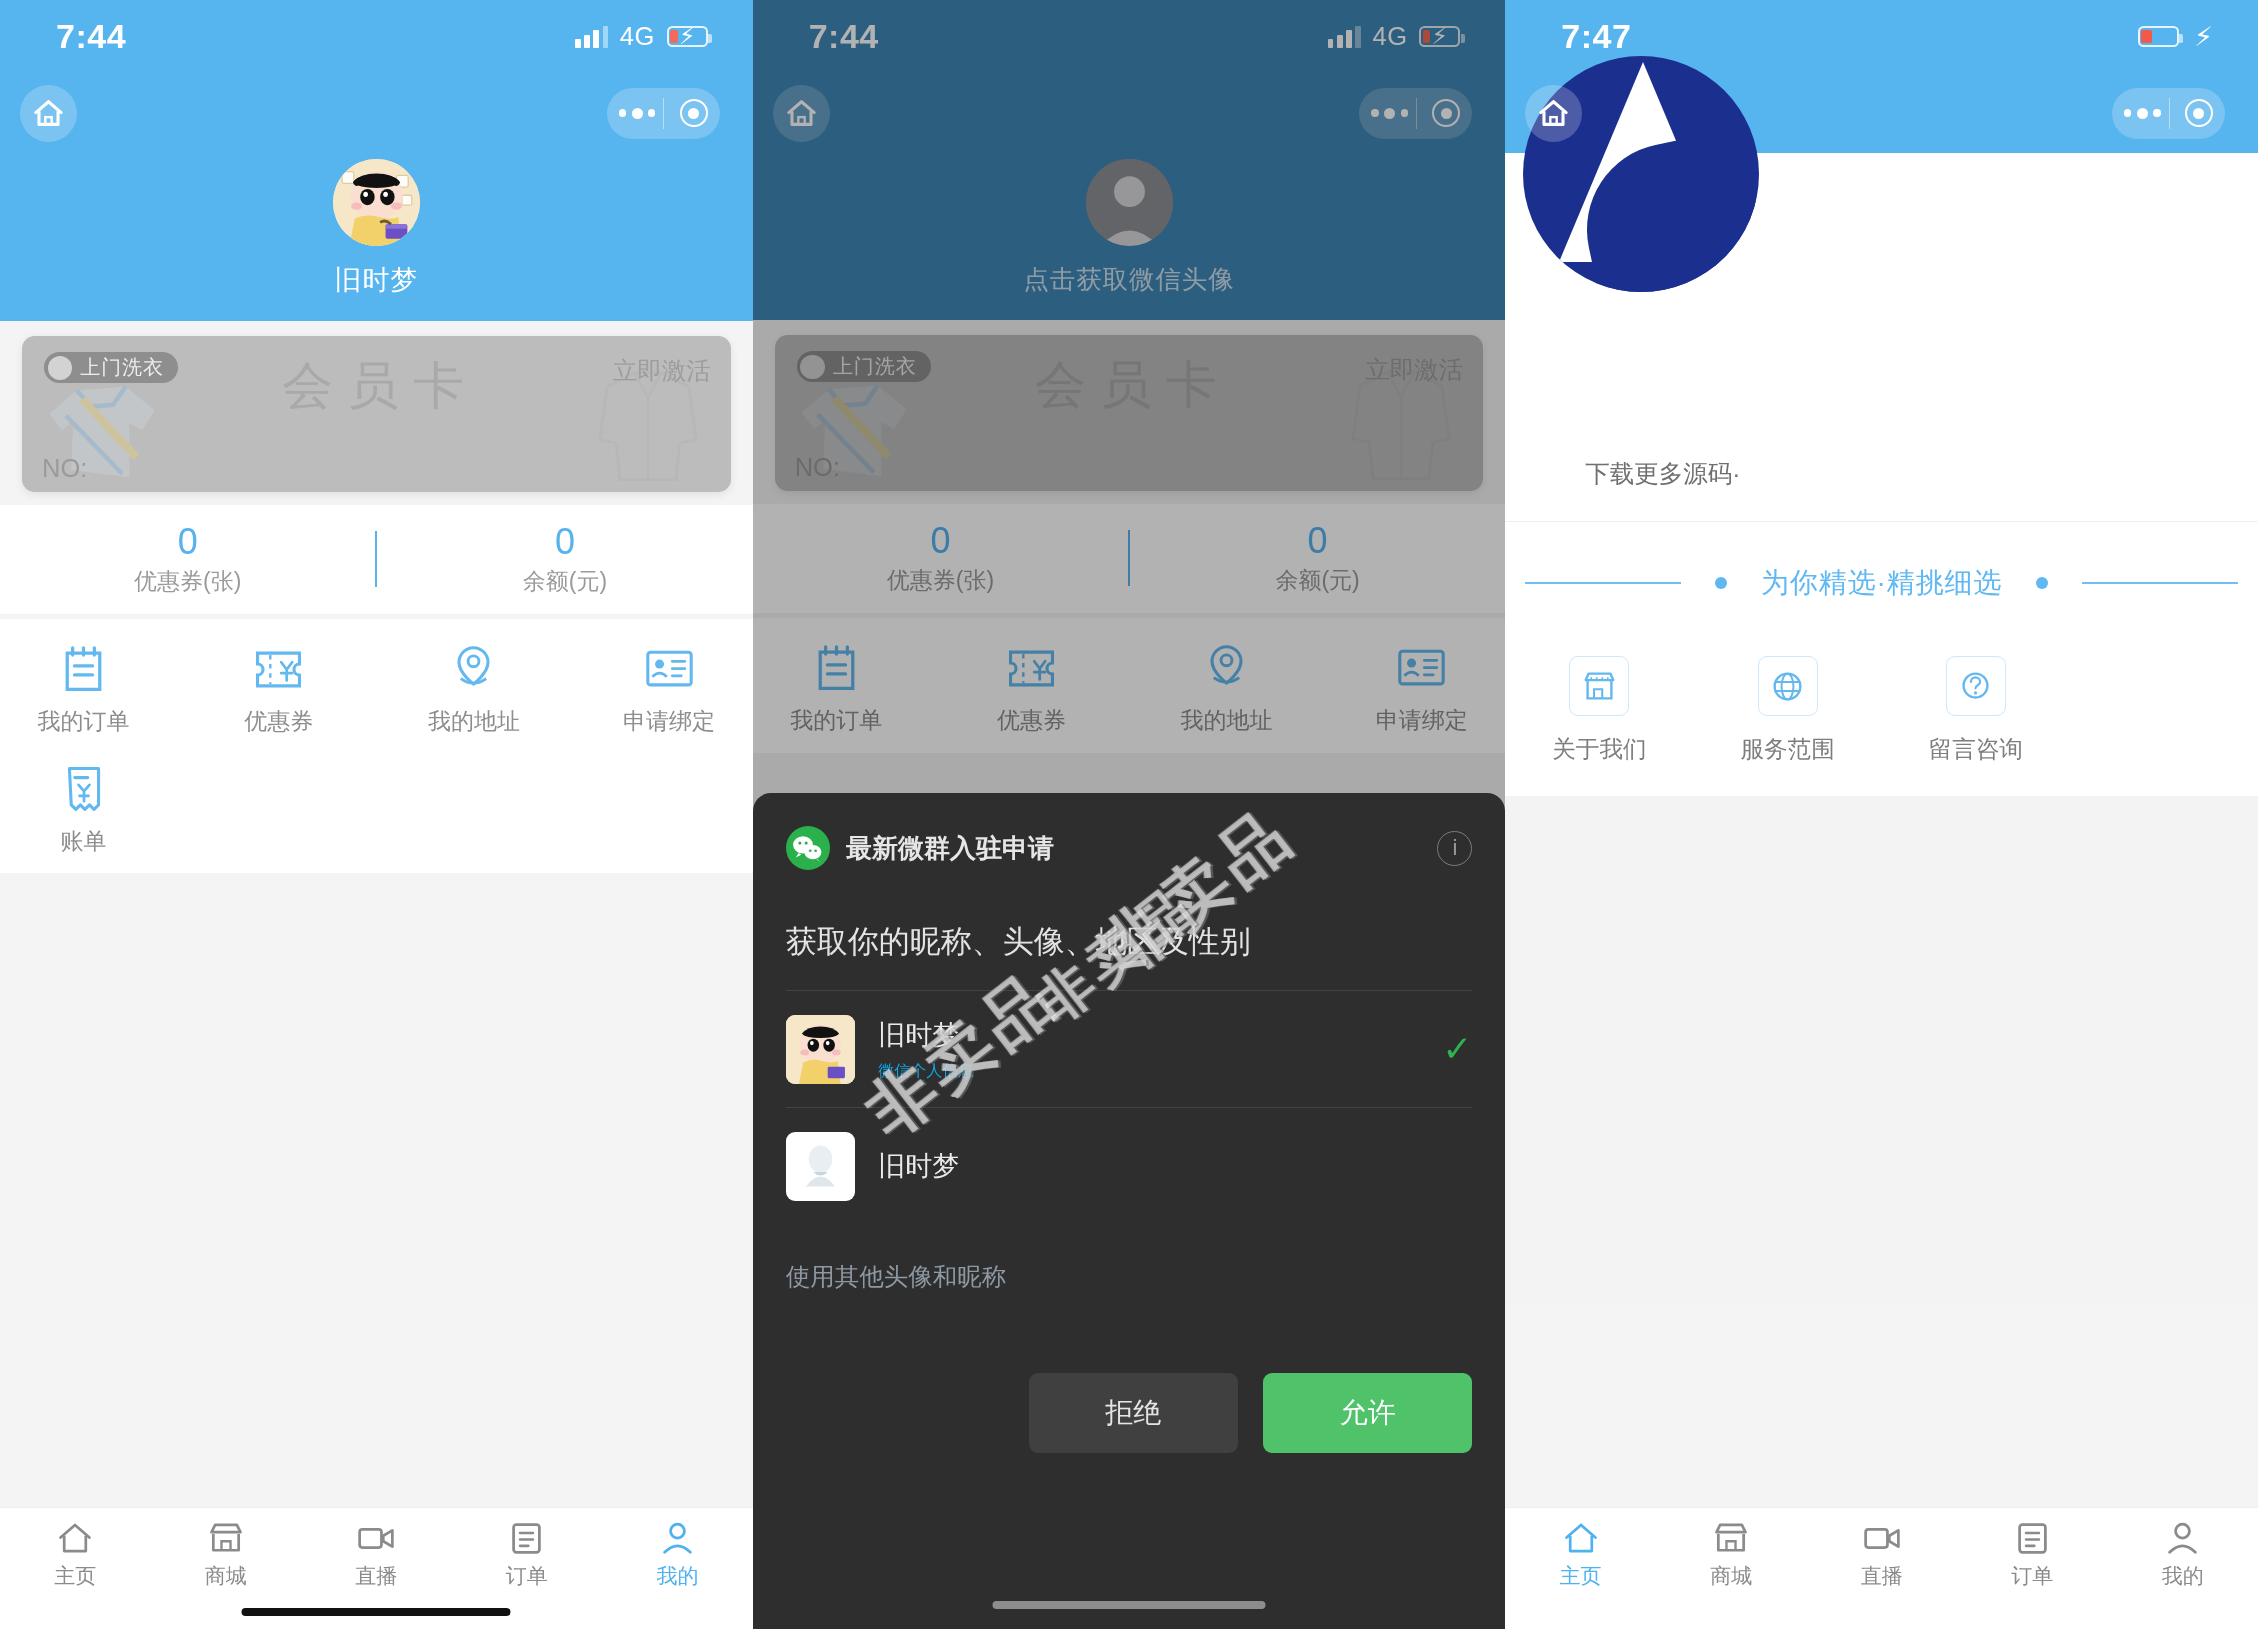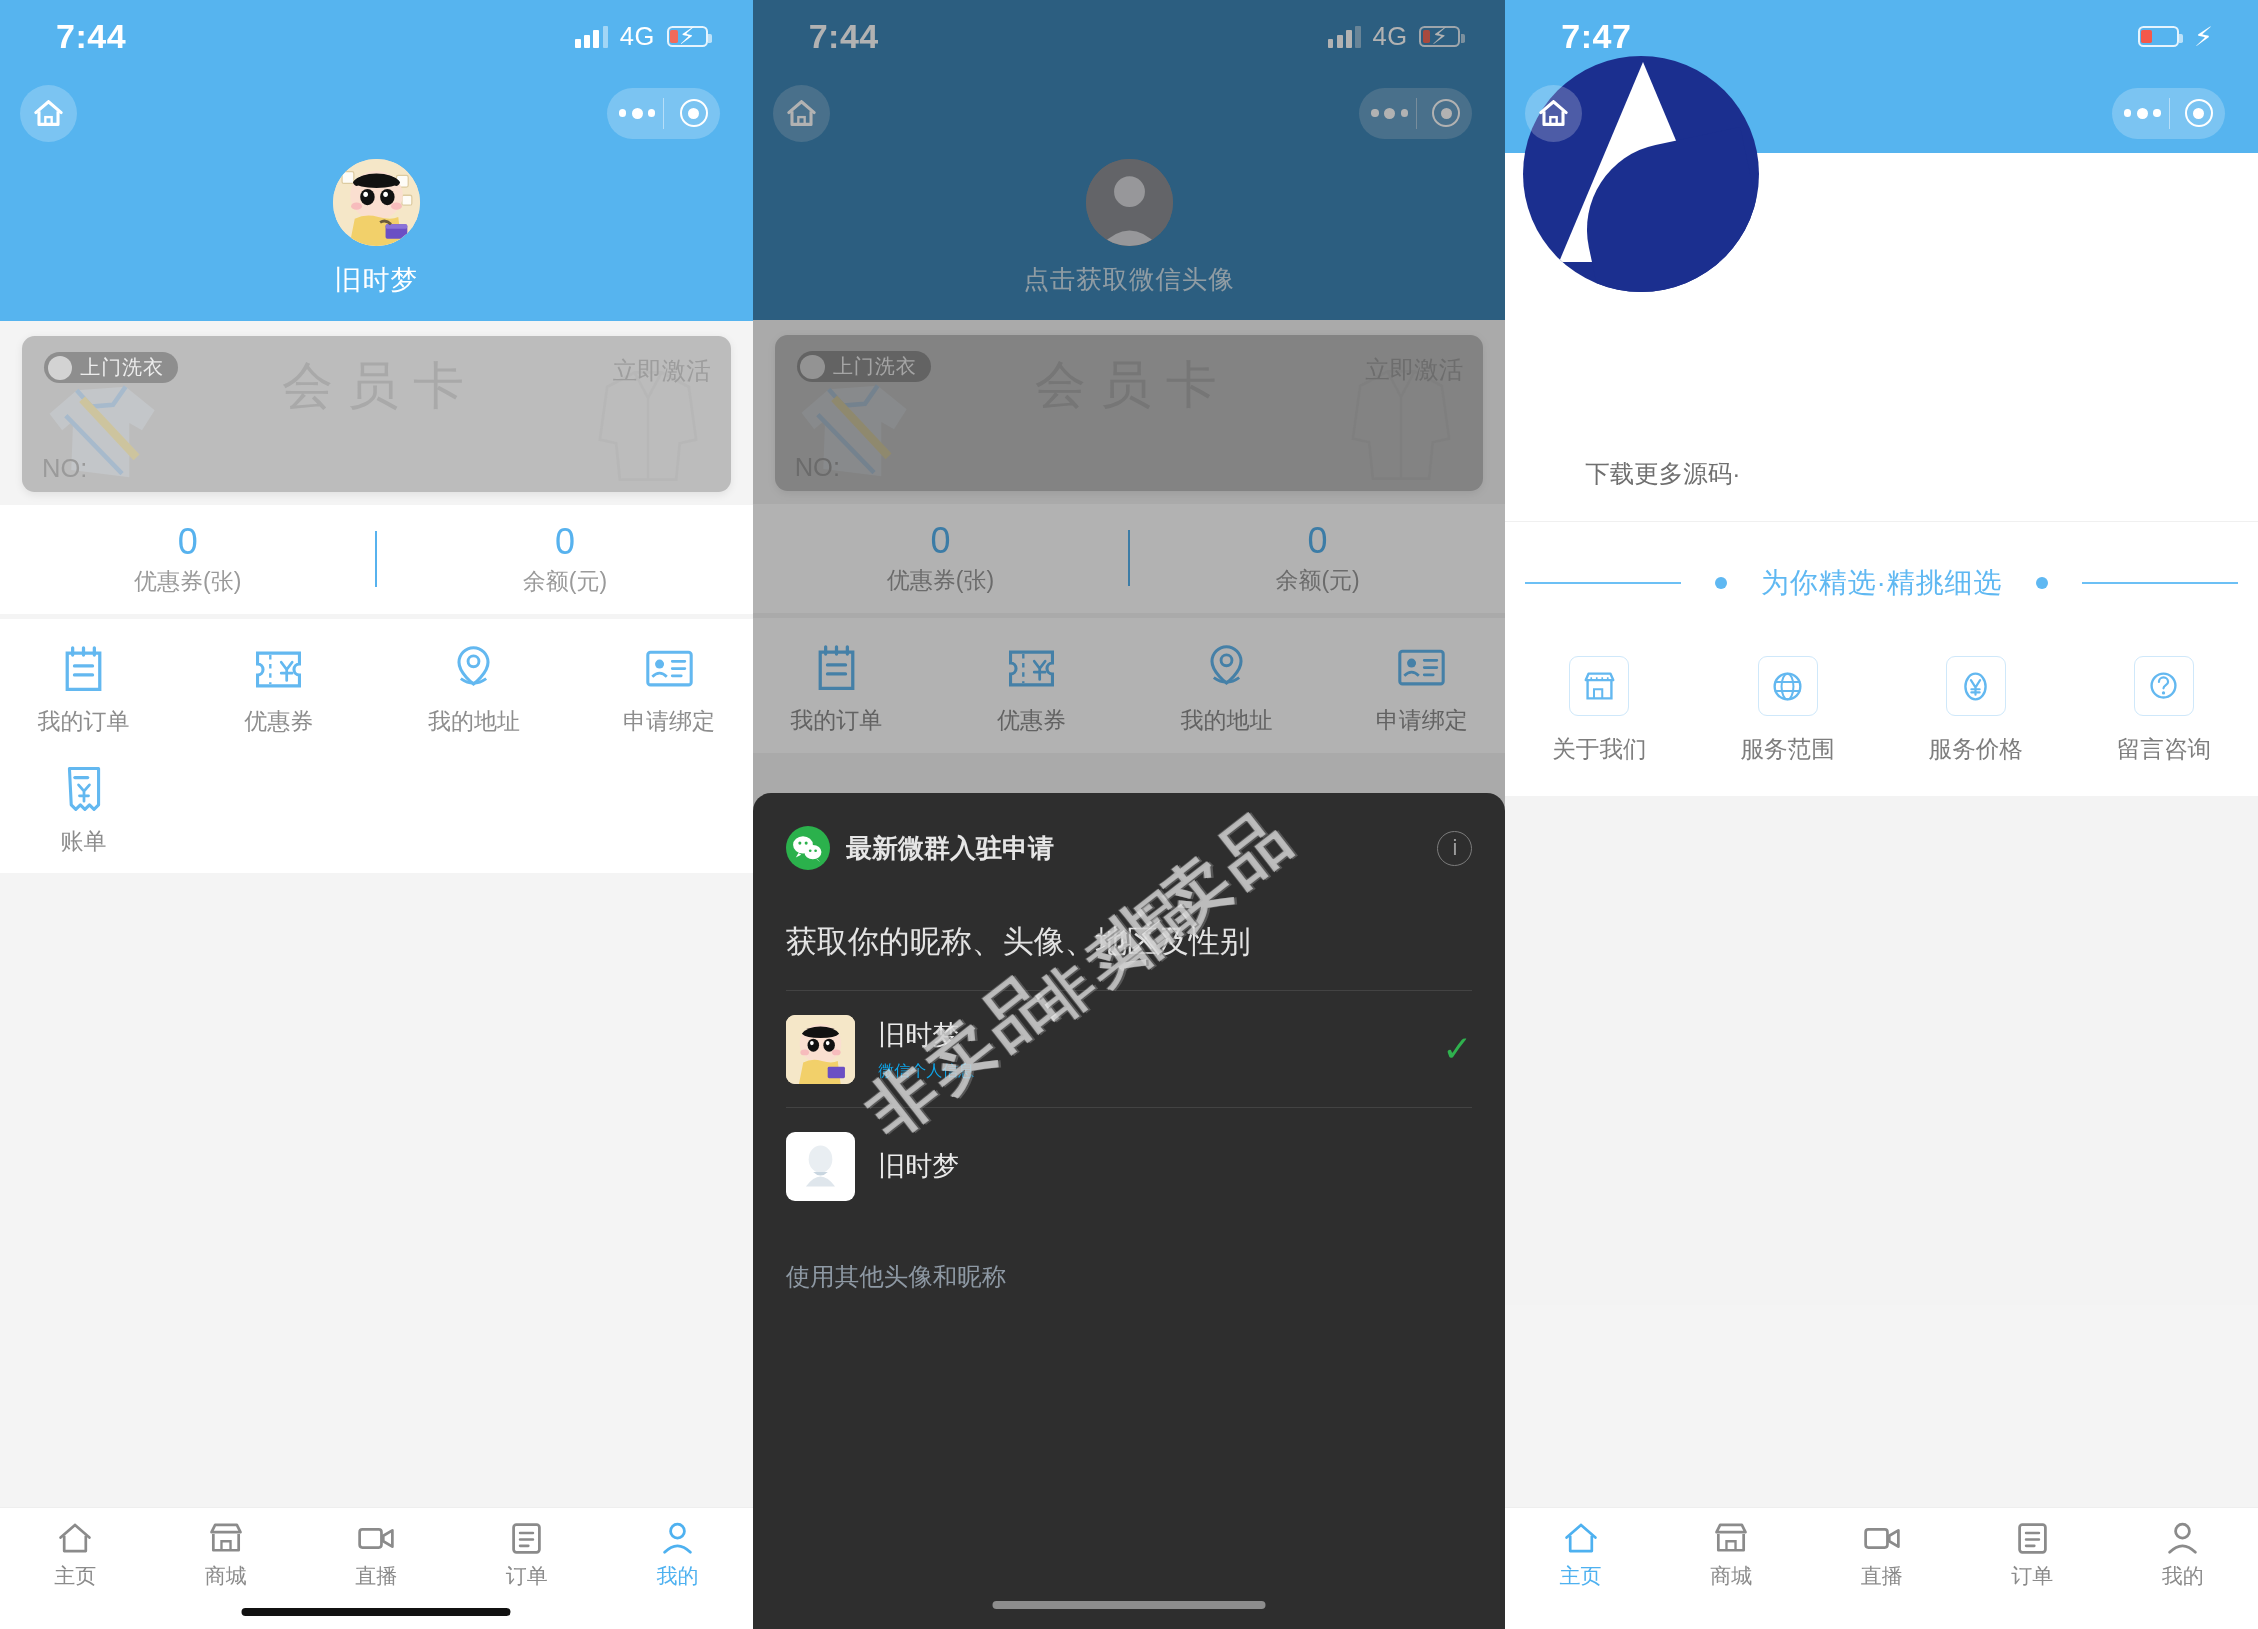--- a/index.html
+++ b/index.html
@@ -638,20 +638,24 @@
           <path d="M20 34 q8 8 16 0" fill="#c9d6e0"></path>
         </svg>
       </div>
       <div class="wx-row-txt">
         <div class="wx-nm">旧时梦</div>
       </div>
     </div>
 
     <div class="wx-other">使用其他头像和昵称</div>
 
+    <div class="wx-btns">
+      <div class="wx-btn reject">拒绝</div>
+      <div class="wx-btn allow">允许</div>
+    </div>
     <div class="wx-homebar"></div>
   </div>
 
   <div class="wm" style="left:336px; top:846px;">非卖品</div>
   <div class="wm" style="left:100px; top:1009px;">非卖品</div>
   <div class="wm" style="left:273px; top:918px; font-size:55px;">非卖品</div>
 </div>
 
 <div class="panel p3">
   <div class="hero3">
@@ -721,29 +725,20 @@
           <circle cx="18" cy="18" r="14" fill="none" stroke="#63b8f0" stroke-width="2.6"></circle>
           <ellipse cx="18" cy="18" rx="6.5" ry="14" fill="none" stroke="#63b8f0" stroke-width="2.2"></ellipse>
           <path d="M4 13 H32 M4 23 H32" stroke="#63b8f0" stroke-width="2.2"></path>
         </svg>
       </div>
       <div class="sl">服务范围</div>
     </div>
     <div class="srv">
       <div class="srvbox">
         <svg width="33" height="33" viewBox="0 0 36 36">
-          <ellipse cx="18" cy="18" rx="11" ry="14" fill="none" stroke="#63b8f0" stroke-width="2.6"></ellipse>
-          <path d="M13 11 L18 19 L23 11 M18 19 V27 M13.5 21 H22.5 M13.5 24.5 H22.5" fill="none" stroke="#63b8f0" stroke-width="2.4" stroke-linecap="round"></path>
-        </svg>
-      </div>
-      <div class="sl">服务价格</div>
-    </div>
-    <div class="srv">
-      <div class="srvbox">
-        <svg width="33" height="33" viewBox="0 0 36 36">
           <circle cx="18" cy="17" r="13" fill="none" stroke="#63b8f0" stroke-width="2.6"></circle>
           <path d="M13 13 a5 5 0 0 1 10 0 c0 3.5 -5 3.5 -5 7" fill="none" stroke="#63b8f0" stroke-width="2.4" stroke-linecap="round"></path>
           <circle cx="18" cy="25" r="1.8" fill="#63b8f0"></circle>
         </svg>
       </div>
       <div class="sl">留言咨询</div>
     </div>
   </div>
 
   <div class="greyfill" style="height:509px"></div>

